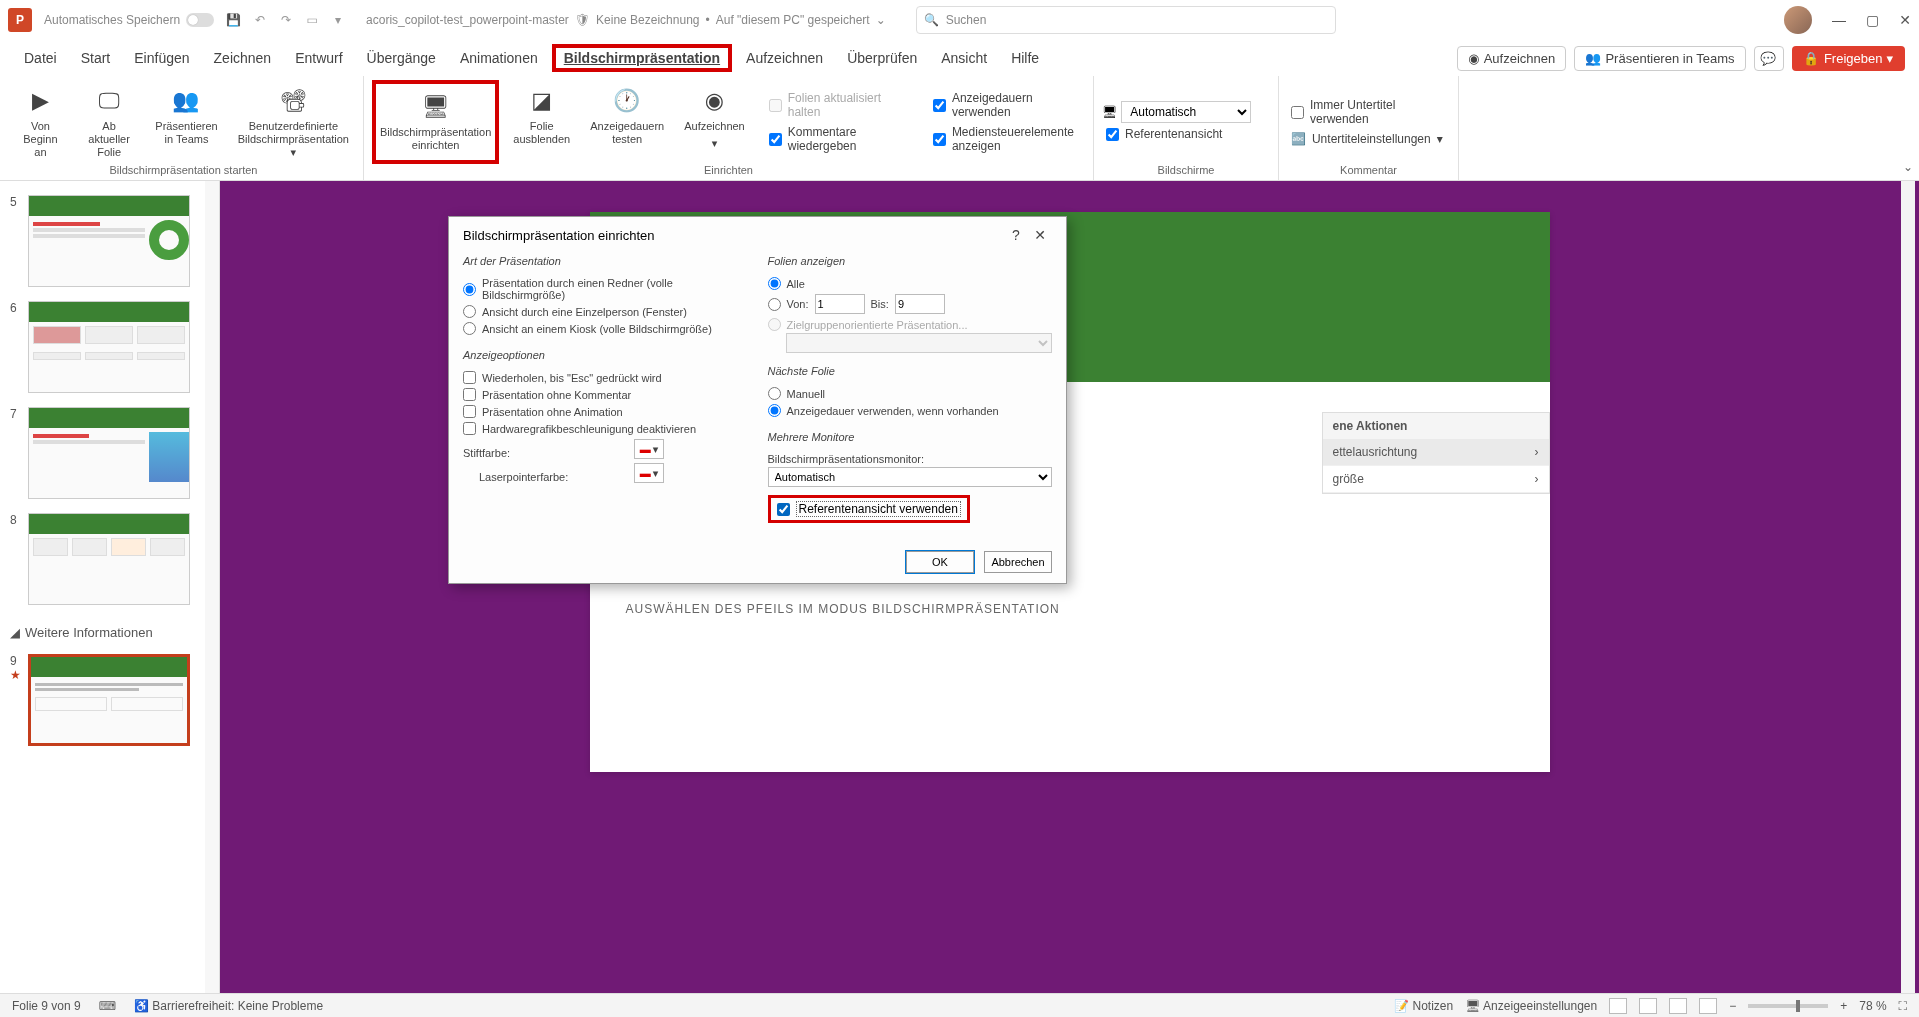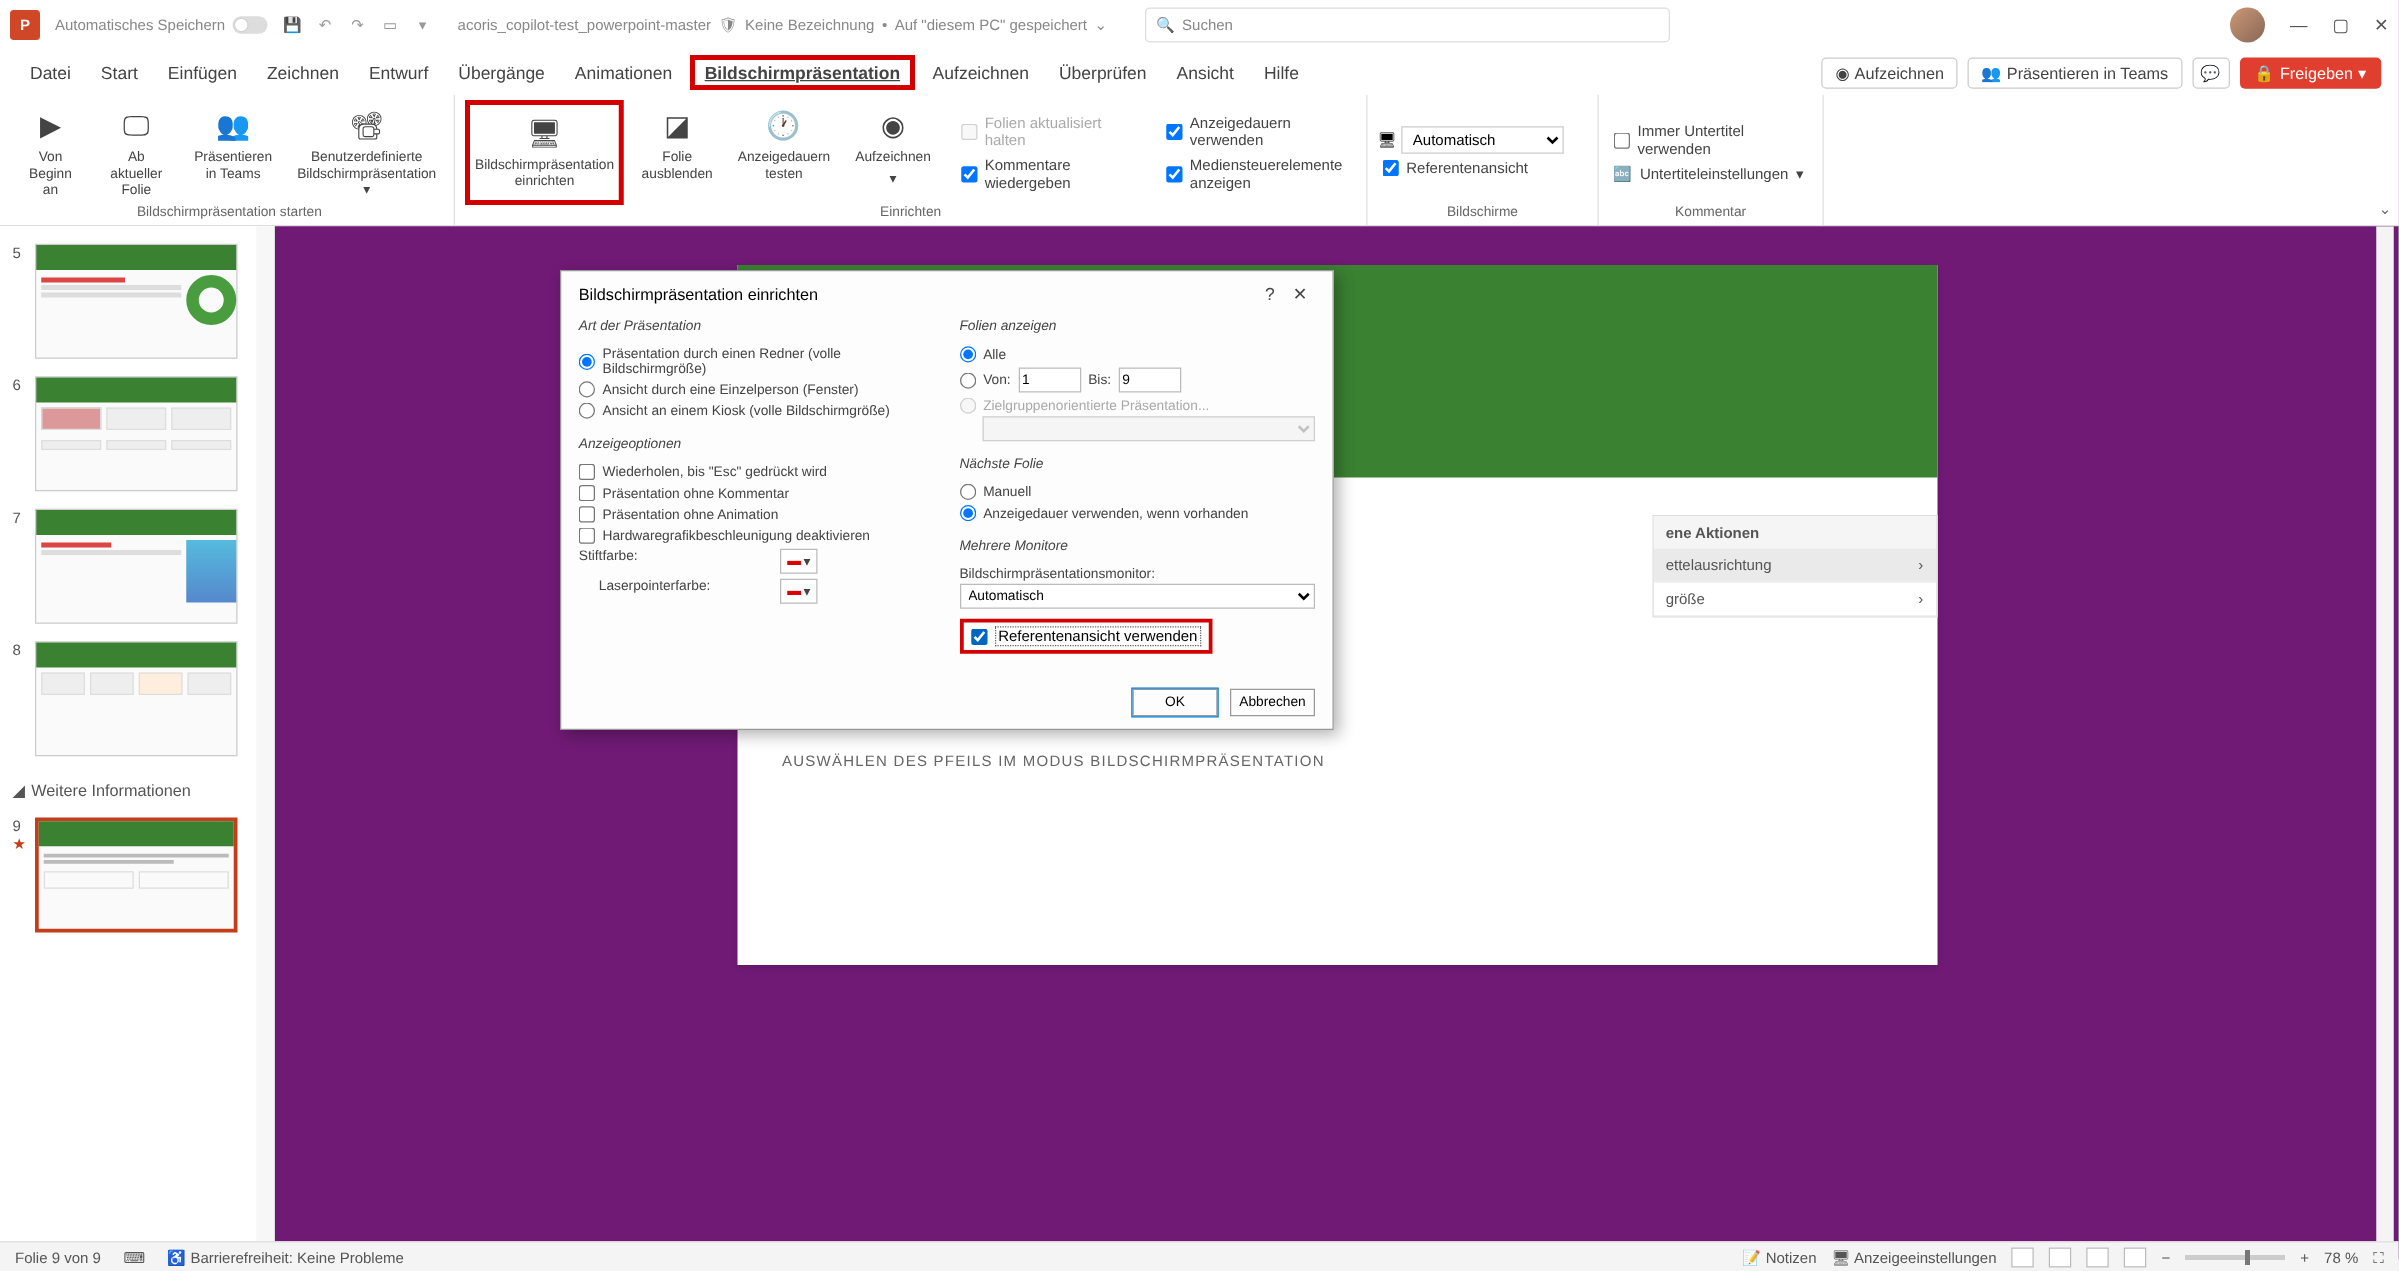--- a/index.html
+++ b/index.html
@@ -69,21 +69,21 @@
 .dialog-title { padding: 10px 14px; font-size: 13px; display: flex; align-items: center; }
 .dialog-title .spacer { flex: 1; }
 .dialog-title .dbtn { width: 24px; text-align: center; color: #444; font-size: 14px; cursor: pointer; }
 .dialog-body { display: flex; padding: 0 14px 8px 14px; gap: 20px; }
 .dcol { flex: 1; }
 .dsection { margin-bottom: 10px; }
 .dsection-title { font-size: 11px; color: #444; margin-bottom: 6px; padding: 2px 0; border-bottom: 0px solid #eee; font-style: italic; }
 .dopt { display: flex; align-items: center; gap: 6px; font-size: 11px; color: #444; padding: 2px 0; }
 .dopt.disabled { color: #aaa; align-items: flex-end; }
 .dopt input[type=radio], .dopt input[type=checkbox] { width: 13px; height: 13px; }
-.drow { display: flex; align-items: flex-start; gap: 11px; font-size: 11px; color: #444; padding: 2px 0; }
+.drow { display: flex; align-items: flex-end; gap: 21px; font-size: 11px; color: #444; padding: 2px 0; }
 .drow .color-picker { width: 30px; height: 20px; border: 1px solid #bbb; background: #fff; display: flex; align-items: center; justify-content: center; gap:2px; }
 .dnum { width: 50px; height: 20px; border: 1px solid #bbb; font-size: 11px; padding: 0 2px; }
 .dsel { width: 100%; height: 20px; border: 1px solid #bbb; background: #fff; font-size: 11px; padding: 0 2px; }
 .dsel.disabled { background: #f3f3f3; color: #aaa; }
 .dialog-buttons { display: flex; justify-content: flex-end; gap: 10px; padding: 10px 14px; }
 .dbtn-std { width: 68px; height: 22px; border: 1px solid #999; background: #fdfdfd; font-size: 11px; }
 .dbtn-std.default { outline: 1px solid #0078d4; }
 .highlight-box { border: 3px solid #d40000; padding: 3px 6px; display: inline-flex; align-items: center; gap: 6px; }
 .highlight-box .chklabel { border: 1px dotted #666; padding: 0 2px; }
 

